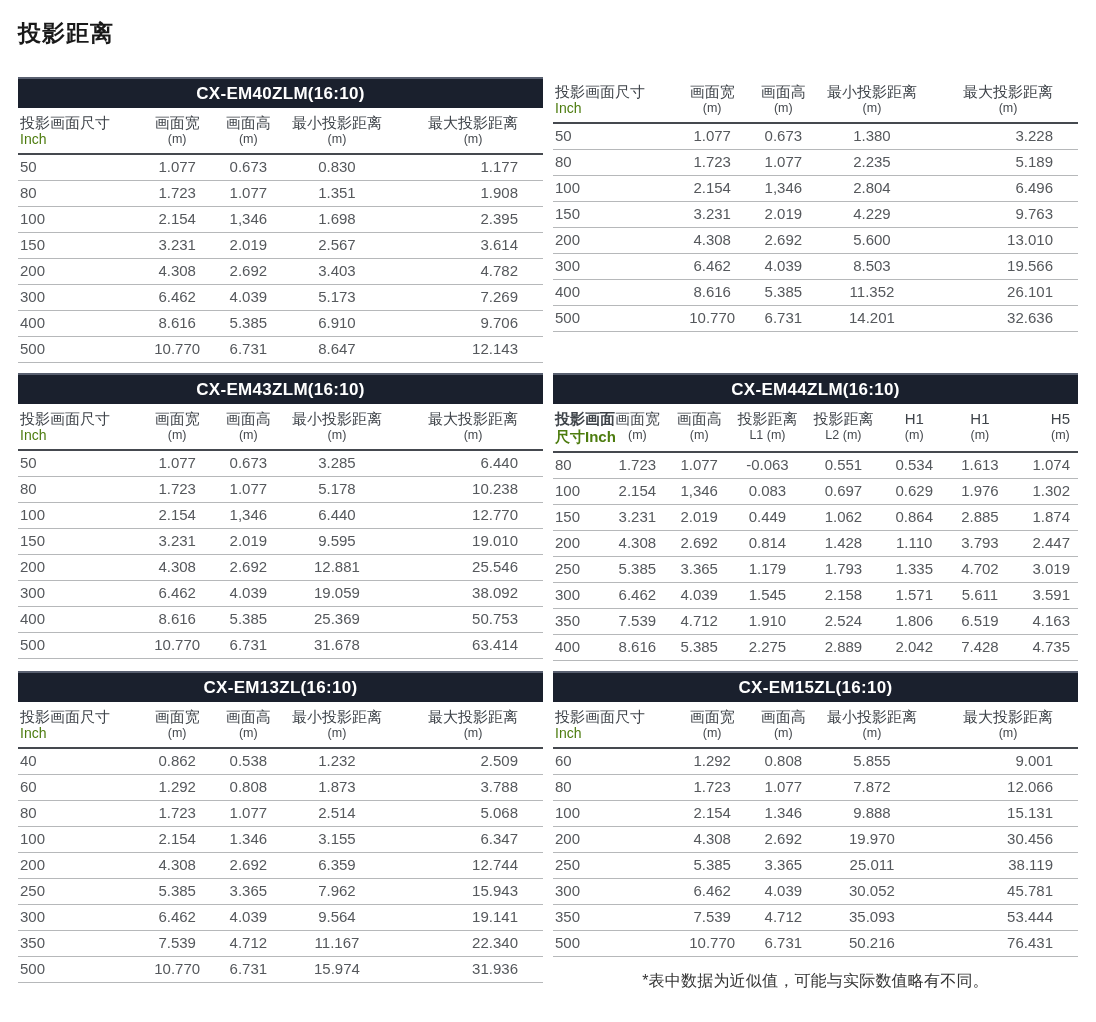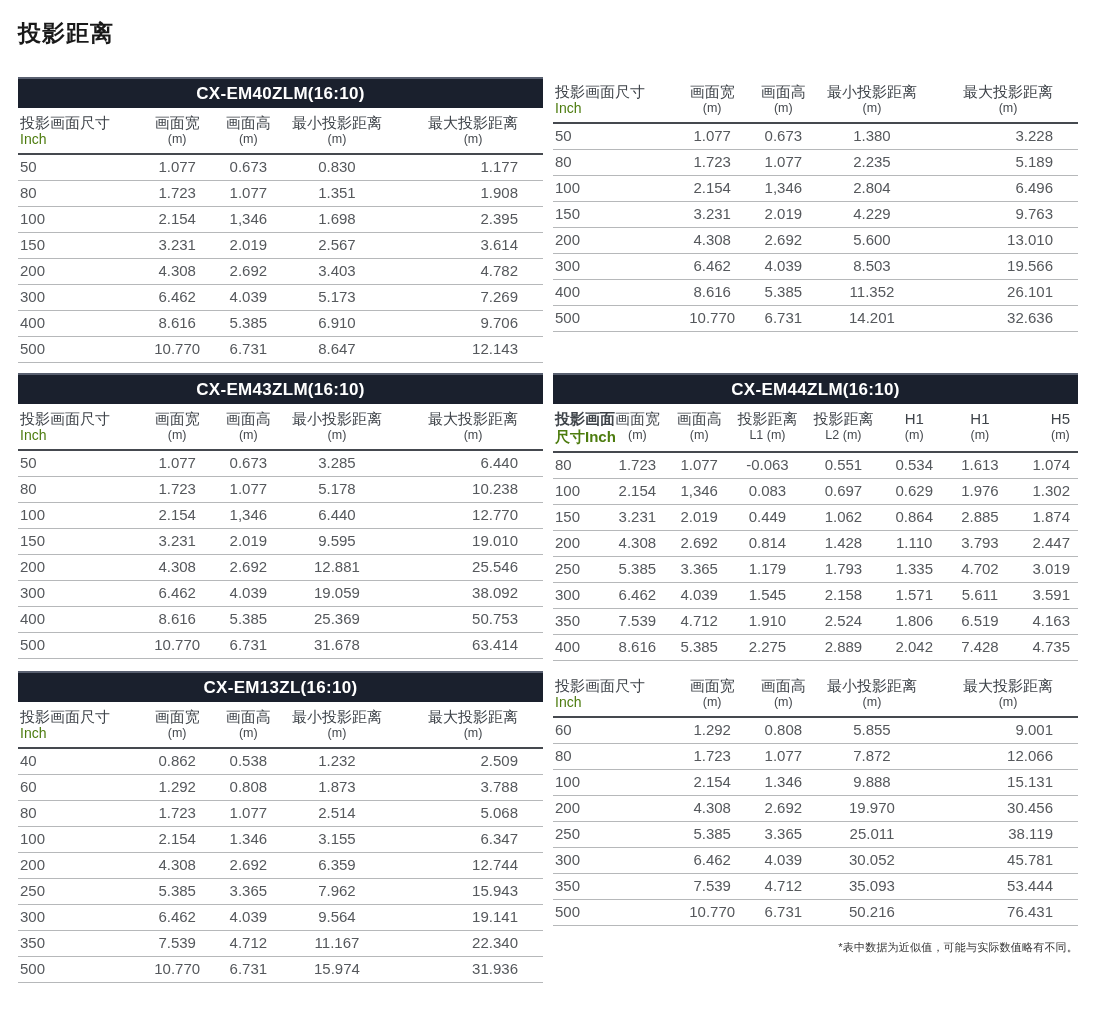--- a/index.html
+++ b/index.html
@@ -63,22 +63,22 @@
   .cols8 th:nth-child(4){ width:14.5%; }
   .cols8 th:nth-child(5){ width:15%; }
   .cols8 th:nth-child(6){ width:12.5%; }
   .cols8 th:nth-child(7){ width:13%; }
   .cols8 th:nth-child(8){ width:11%; }
   .cols8 th, .cols8 td { text-align:center; }
   .cols8 th:first-child, .cols8 td:first-child { text-align:left; padding-left:2px; }
   .cols8 th:last-child,  .cols8 td:last-child  { text-align:right; padding-right:8px; }
 
   .footnote {
-    margin-top:14px; text-align:right;
-    font-size:11px; color:#333333; letter-spacing:.2px;
+    margin-top:14px; text-align:center;
+    font-size:16px; color:#333333; letter-spacing:.2px;
   }
 </style>
 </head>
 <body>
 
 <div class="page">
 
   <h1 class="page-title">投影距离</h1>
 
   <div class="grid">
@@ -475,20 +475,21 @@
               <td>10.770</td>
               <td>6.731</td>
               <td>15.974</td>
               <td>31.936</td>
             </tr>
           </tbody>
       </table>
     </section>
 
     <section>
+      <div class="tbl-bar">CX-EM15ZL(16:10)</div>
       <table class="cols5">
         <thead>
             <tr>
               <th><span class="hwrap"><span class="l1">投影画面尺寸</span><span class="l2">Inch</span></span></th>
               <th><span class="hwrap"><span class="l1">画面宽</span><span class="l2">(m)</span></span></th>
               <th><span class="hwrap"><span class="l1">画面高</span><span class="l2">(m)</span></span></th>
               <th><span class="hwrap"><span class="l1">最小投影距离</span><span class="l2">(m)</span></span></th>
               <th><span class="hwrap"><span class="l1">最大投影距离</span><span class="l2">(m)</span></span></th>
             </tr>
           </thead>

